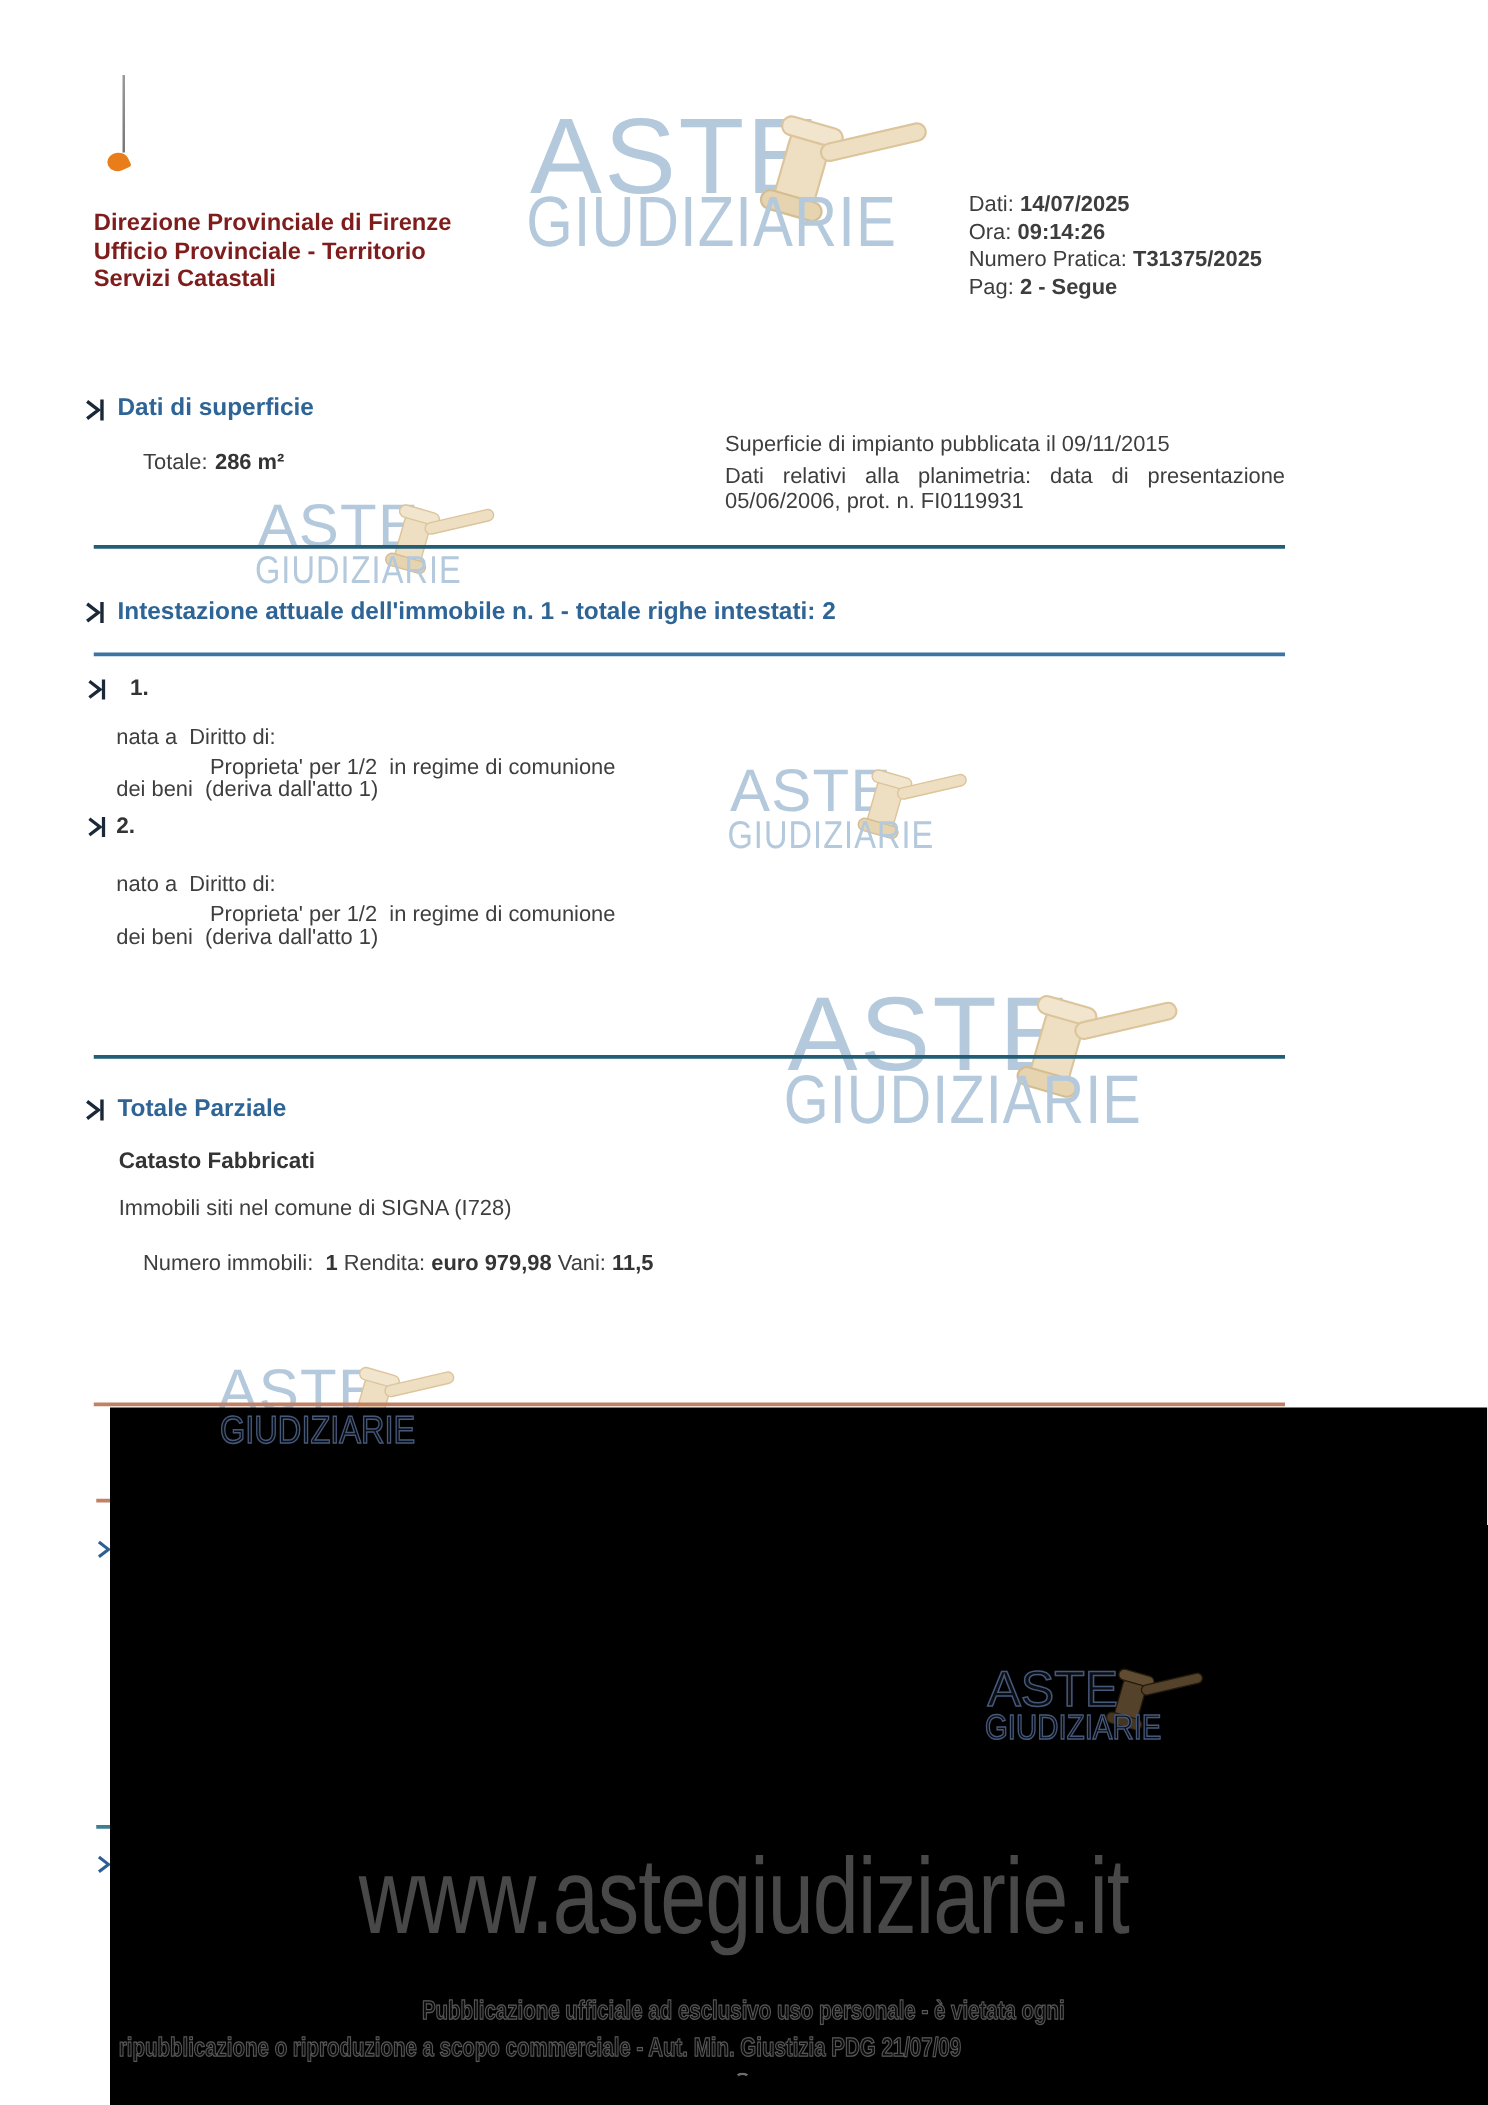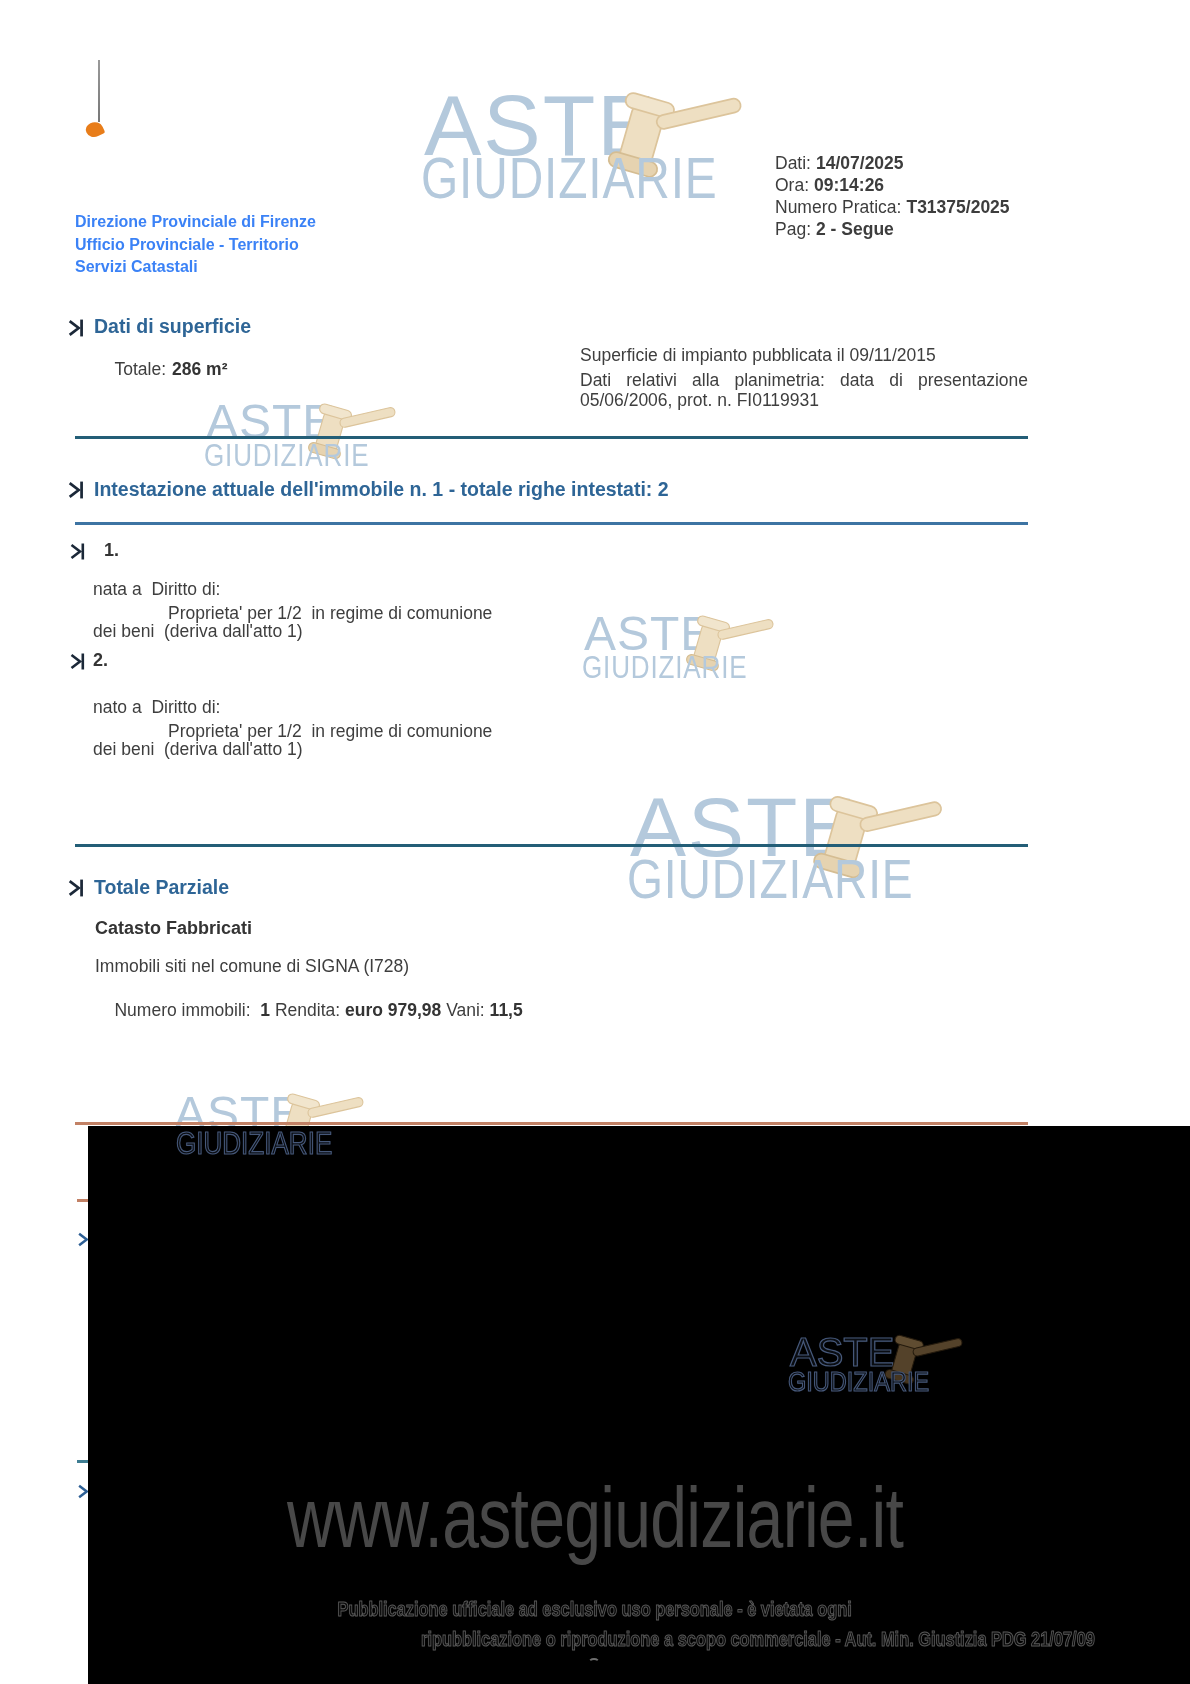--- a/index.html
+++ b/index.html
@@ -5,21 +5,21 @@
   * { margin:0; padding:0; box-sizing:border-box; }
   html,body { background:#ffffff; }
   body { font-family:"Liberation Sans", sans-serif; color:#3e3e3e; }
   .page { position:relative; width:1190px; height:1684px; margin:0 auto; background:#fff; overflow:hidden; }
   .abs { position:absolute; }
 
   
   .body-txt { font-size:17.5px; line-height:19.5px; color:#3e3e3e; white-space:pre-wrap; }
   .b { font-weight:bold; color:#343434; }
   .heading { font-size:19.5px; font-weight:bold; color:#2e6596; }
-  .office { font-size:16px; line-height:22.5px; font-weight:bold; color:#3b82f6;margin-top:43px; }
+  .office { font-size:19px; line-height:22.5px; font-weight:bold; color:#7f1d1d; }
   .info-line { font-size:17.5px; line-height:22px; color:#3d3d3d; }
   .info-line .val { margin-left:5px; }
   .justify { text-align:justify; }
 
   
   .rule-dark   { background:#235e77; height:3px; }
   .rule-blue   { background:#3d74a3; height:2.5px; }
   .rule-salmon { background:#c28165; height:3px; }
   .rule-teal   { background:#3e7d92; height:3px; }
 
@@ -239,18 +239,18 @@
     <span class="wm-dark-txt sqz" style="font-size:28px;">GIUDIZIARIE</span>
   </div>
 
   <div class="abs" style="left:0; top:1474px; width:1190px; text-align:center;">
     <span class="www-txt">www.astegiudiziarie.it</span>
   </div>
 
   <div class="abs" style="left:0; top:1596px; width:1190px; text-align:center;">
     <span class="footer-txt">Pubblicazione ufficiale ad esclusivo uso personale - è vietata ogni</span>
   </div>
-  <div class="abs" style="left:0; top:1626px; width:1190px; text-align:right;">
+  <div class="abs" style="left:0; top:1626px; width:1190px; text-align:left;">
     <span class="footer-txt">ripubblicazione o riproduzione a scopo commerciale - Aut. Min. Giustizia PDG 21/07/09</span>
   </div>
   <div class="abs tiny-arc" style="left:588px; top:1658px;"></div>
 
 </div>
 
 </body></html>

